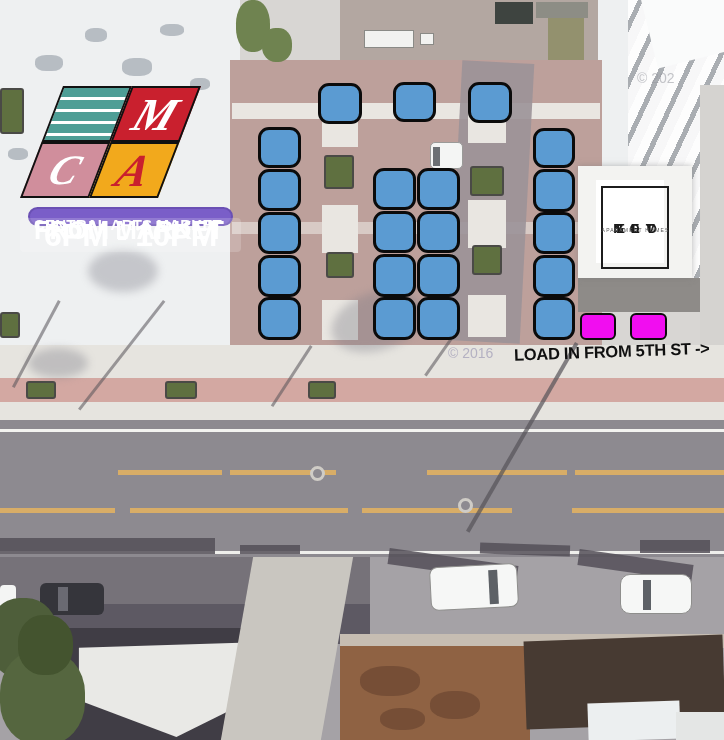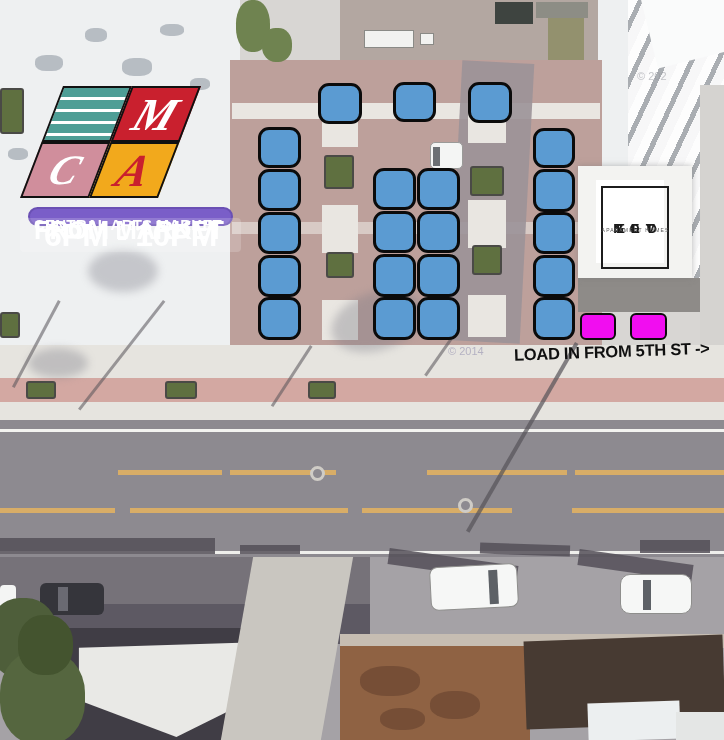--- a/index.html
+++ b/index.html
@@ -97,21 +97,21 @@
       padding-top:2px;}
   .rframe div{position:static;}
   .rline{font-size:13px;font-weight:800;letter-spacing:7px;margin-right:-7px;
       line-height:17px;color:#1b1b1b;}
   .rsub{font-size:5px;letter-spacing:1.2px;margin-right:-1.2px;color:#555;margin-top:3px;
       white-space:nowrap;}
 
   .loadin{left:514px;top:342px;width:210px;font-size:16.5px;font-weight:bold;
       letter-spacing:-.3px;color:#101010;transform:rotate(-2deg);z-index:6;
       white-space:nowrap;}
-  .wm{font-size:11px;color:rgba(120,115,160,.45);z-index:3;white-space:nowrap;}
+  .wm{font-size:14px;color:rgba(120,115,160,.45);z-index:3;white-space:nowrap;}
   .wm2{color:rgba(150,152,158,.55);}
 </style>
 </head>
 <body>
 
 <div id="stage" style="--booth-blue: #5B9BD2; --booth-magenta: #F10DF0; --banner-bg: #7A5EC8; --logo-teal: #4E9E96; --logo-red: #C9202E; --logo-pink: #D08E9C; --logo-yellow: #F2A91C;">
 
   <div class="roof-white"></div>
   <div class="roof-blob" style="left:35px;top:55px;width:28px;height:16px"></div>
   <div class="roof-blob" style="left:85px;top:28px;width:22px;height:14px"></div>
@@ -263,16 +263,16 @@
     <div class="cell cell-yellow">A</div>
   </div>
 
   <div class="banner">
     <div class="banner-l1">CENTRAL ARTS MARKET</div>
     <div class="banner-l2">FROM MARKET</div>
     <div class="banner-l3">6PM - 10PM</div>
   </div>
 
   <div class="loadin">LOAD IN FROM 5TH ST -&gt;</div>
-  <div class="wm" style="left:448px;top:345px">© 2014</div>
+  <div class="wm" style="left:448px;top:345px">© 2016</div>
   <div class="wm wm2" style="left:637px;top:70px">© 202</div>
 
 </div>
 
 </body></html>

